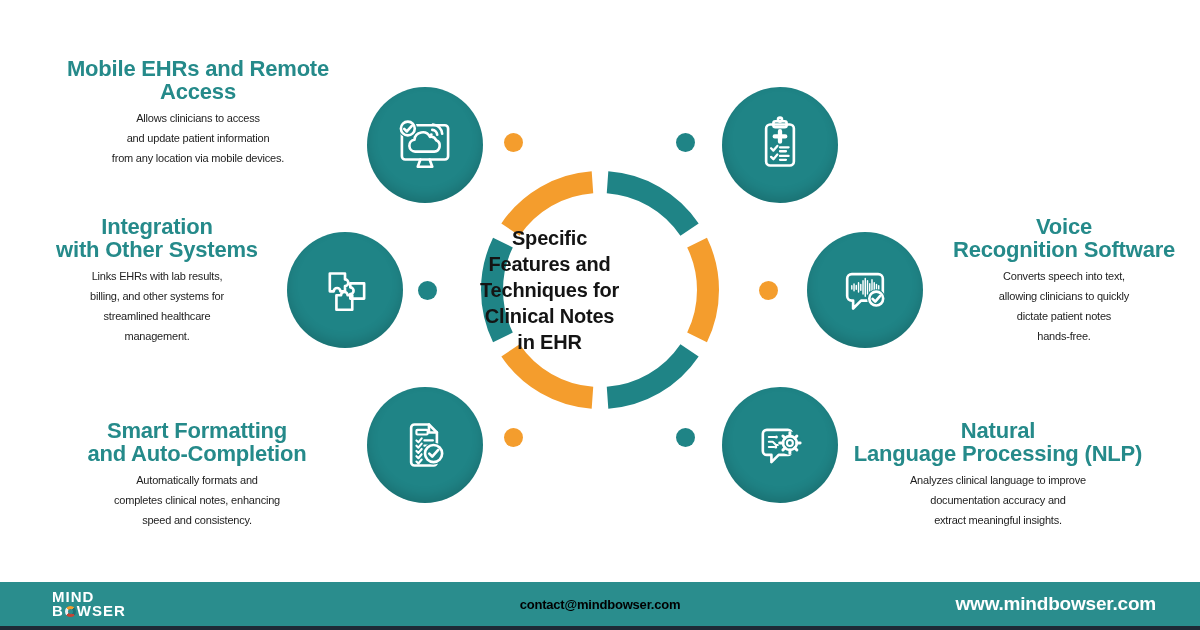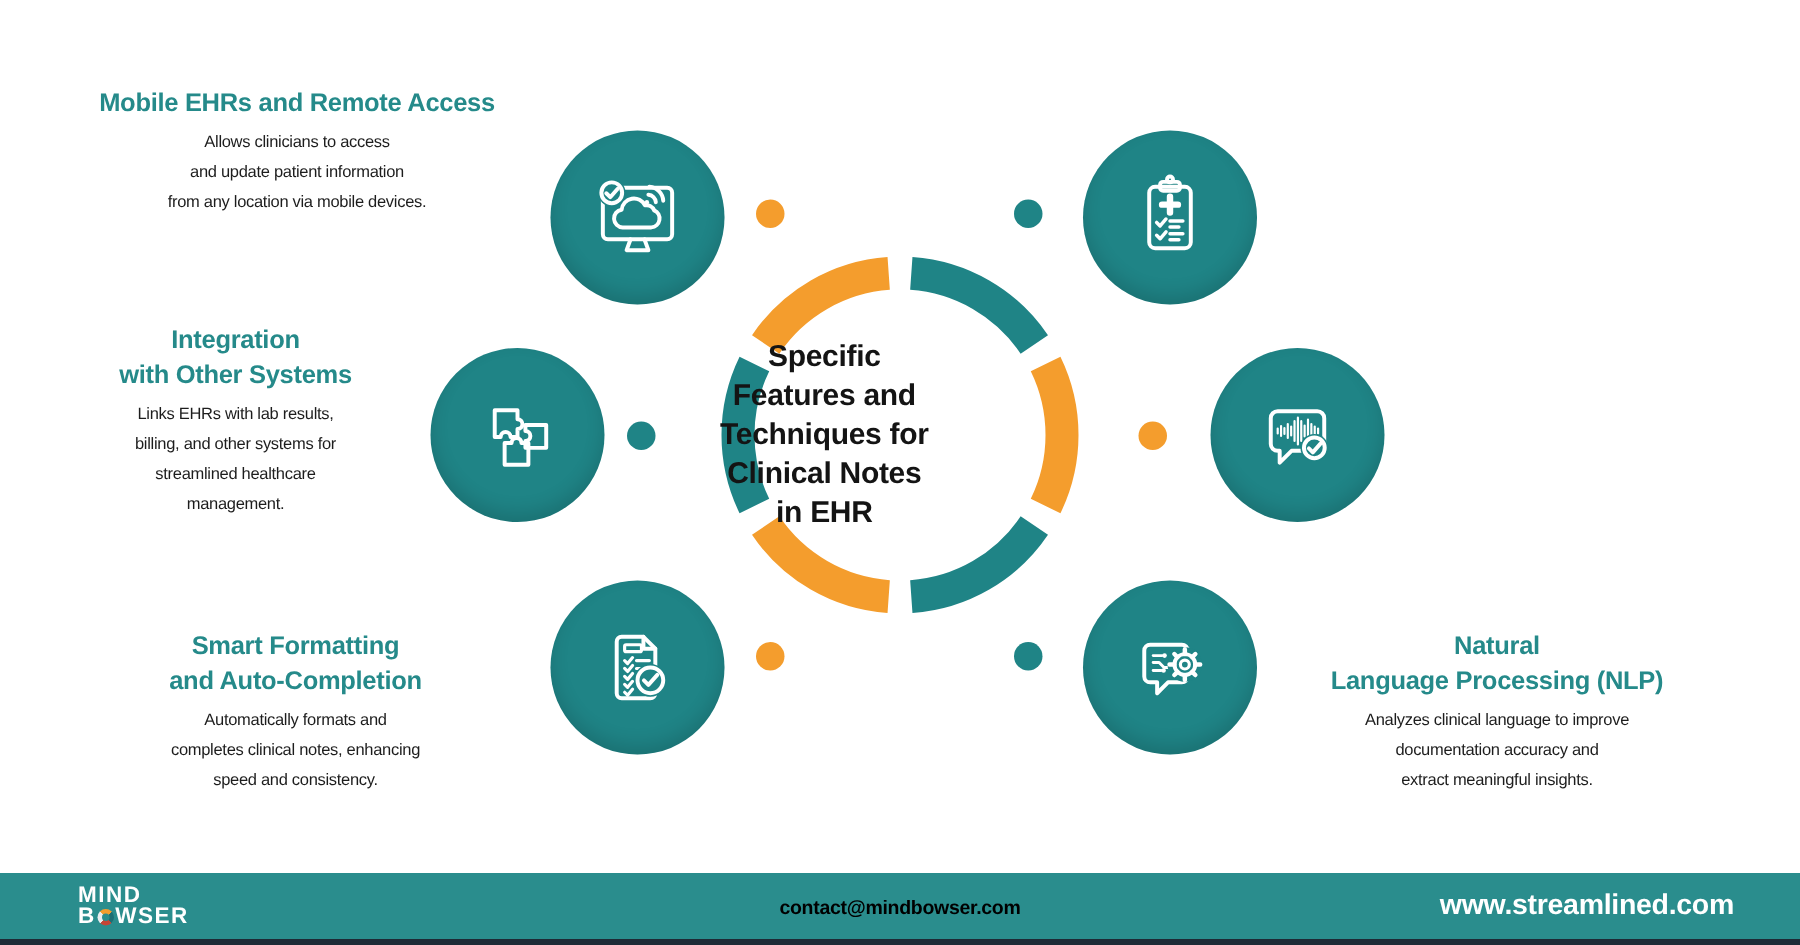--- a/index.html
+++ b/index.html
@@ -3,21 +3,21 @@
 <meta charset="utf-8">
 <style>
   html,body{margin:0;padding:0;background:#fff;}
   .canvas{
     position:relative;width:1200px;height:630px;background:#fff;overflow:hidden;
     font-family:"Liberation Sans",sans-serif;
   }
   
   .text-block{position:absolute;text-align:center;}
   .tb-title{
-    margin:0;font-size:17px;line-height:23px;font-weight:800;letter-spacing:-.2px;
+    margin:0;font-size:22px;line-height:23px;font-weight:800;letter-spacing:-.2px;
     color:var(--teal-heading,#258A8A);white-space:pre-line;
   }
   .tb-body{
     margin:5px 0 0;font-size:11px;line-height:20px;font-weight:400;letter-spacing:-.2px;
     color:var(--text-dark,#1D1D1D);white-space:pre-line;
   }
   .pos-s0{left:28px;top:57px;width:340px;}
   .pos-s1{left:824px;top:57px;width:348px;}
   .pos-s2{left:25px;top:215px;width:264px;}
   .pos-s3{left:932px;top:215px;width:264px;}
@@ -85,20 +85,28 @@
   <div class="text-block pos-s1">
   </div>
   <div class="text-block pos-s2">
     <h2 class="tb-title">Integration
 with Other Systems</h2>
     <p class="tb-body">Links EHRs with lab results,
 billing, and other systems for
 streamlined healthcare
 management.</p>
   </div>
+  <div class="text-block pos-s3">
+    <h2 class="tb-title">Voice
+Recognition Software</h2>
+    <p class="tb-body">Converts speech into text,
+allowing clinicians to quickly
+dictate patient notes
+hands-free.</p>
+  </div>
   <div class="text-block pos-s4">
     <h2 class="tb-title">Smart Formatting
 and Auto-Completion</h2>
     <p class="tb-body">Automatically formats and
 completes clinical notes, enhancing
 speed and consistency.</p>
   </div>
   <div class="text-block pos-s5">
     <h2 class="tb-title">Natural
 Language Processing (NLP)</h2>
@@ -230,17 +238,17 @@
       <div class="logo-row">
         <span>MIND</span>
       </div>
       <div class="logo-row">
         <span>B</span>
         <span class="logo-o"></span>
         <span>WSER</span>
       </div>
     </div>
     <div class="footer-center">contact@mindbowser.com</div>
-    <div class="footer-right">www.streamlined.com</div>
+    <div class="footer-right">www.mindbowser.com</div>
   </div>
   <div class="footer-strip"></div>
 
 </div>
 
 </body></html>

